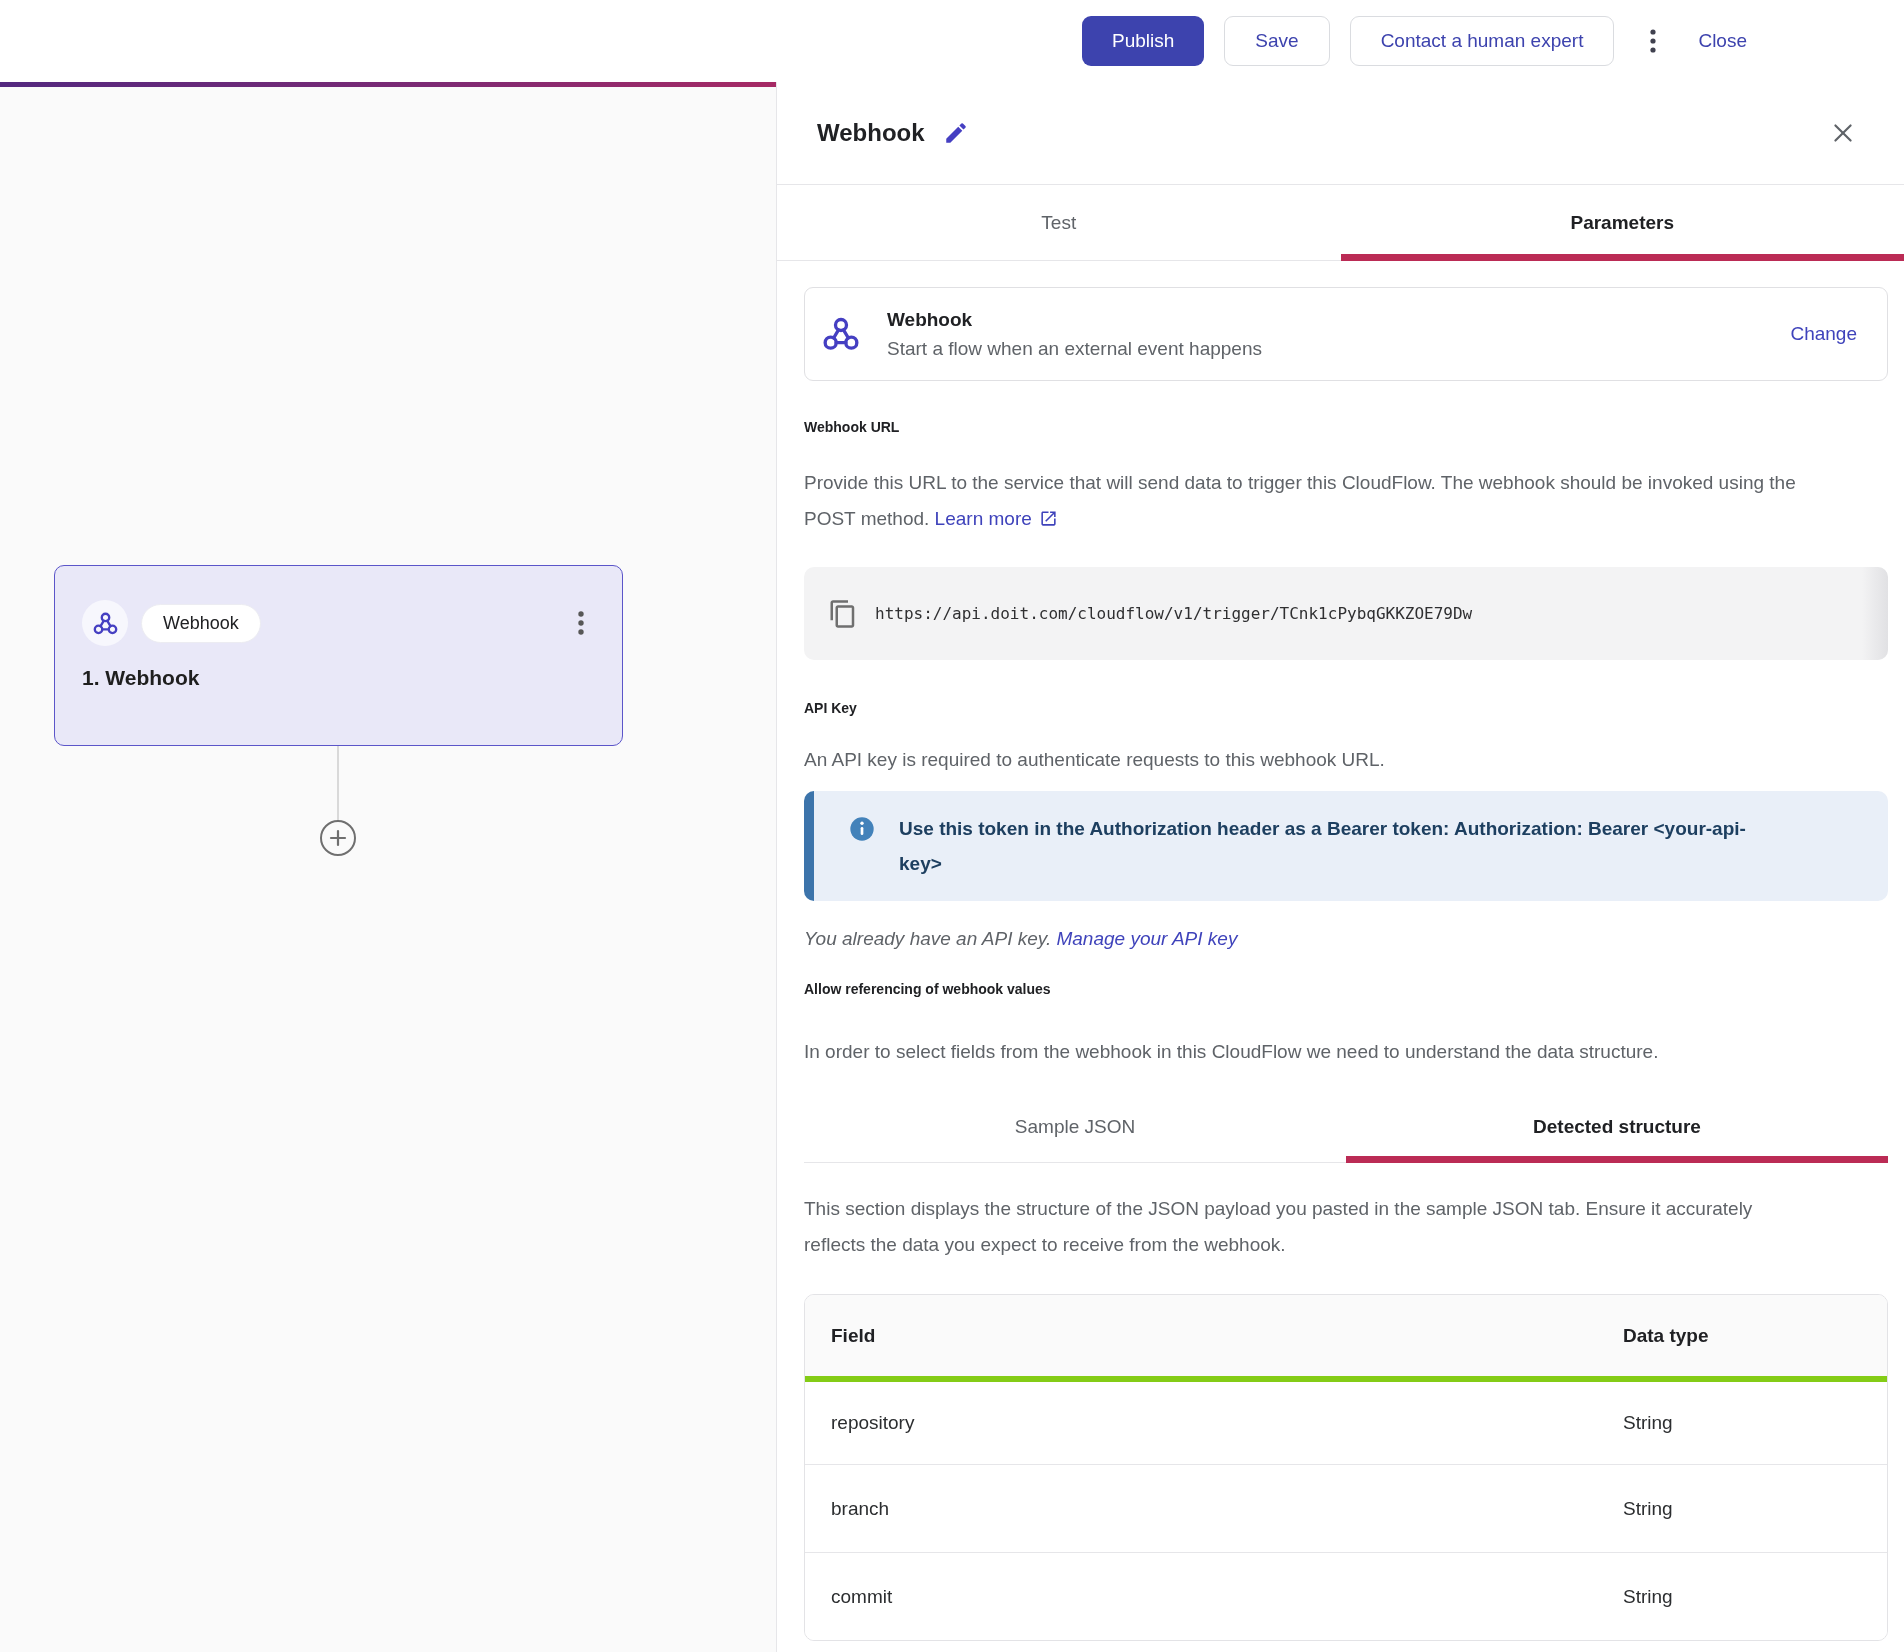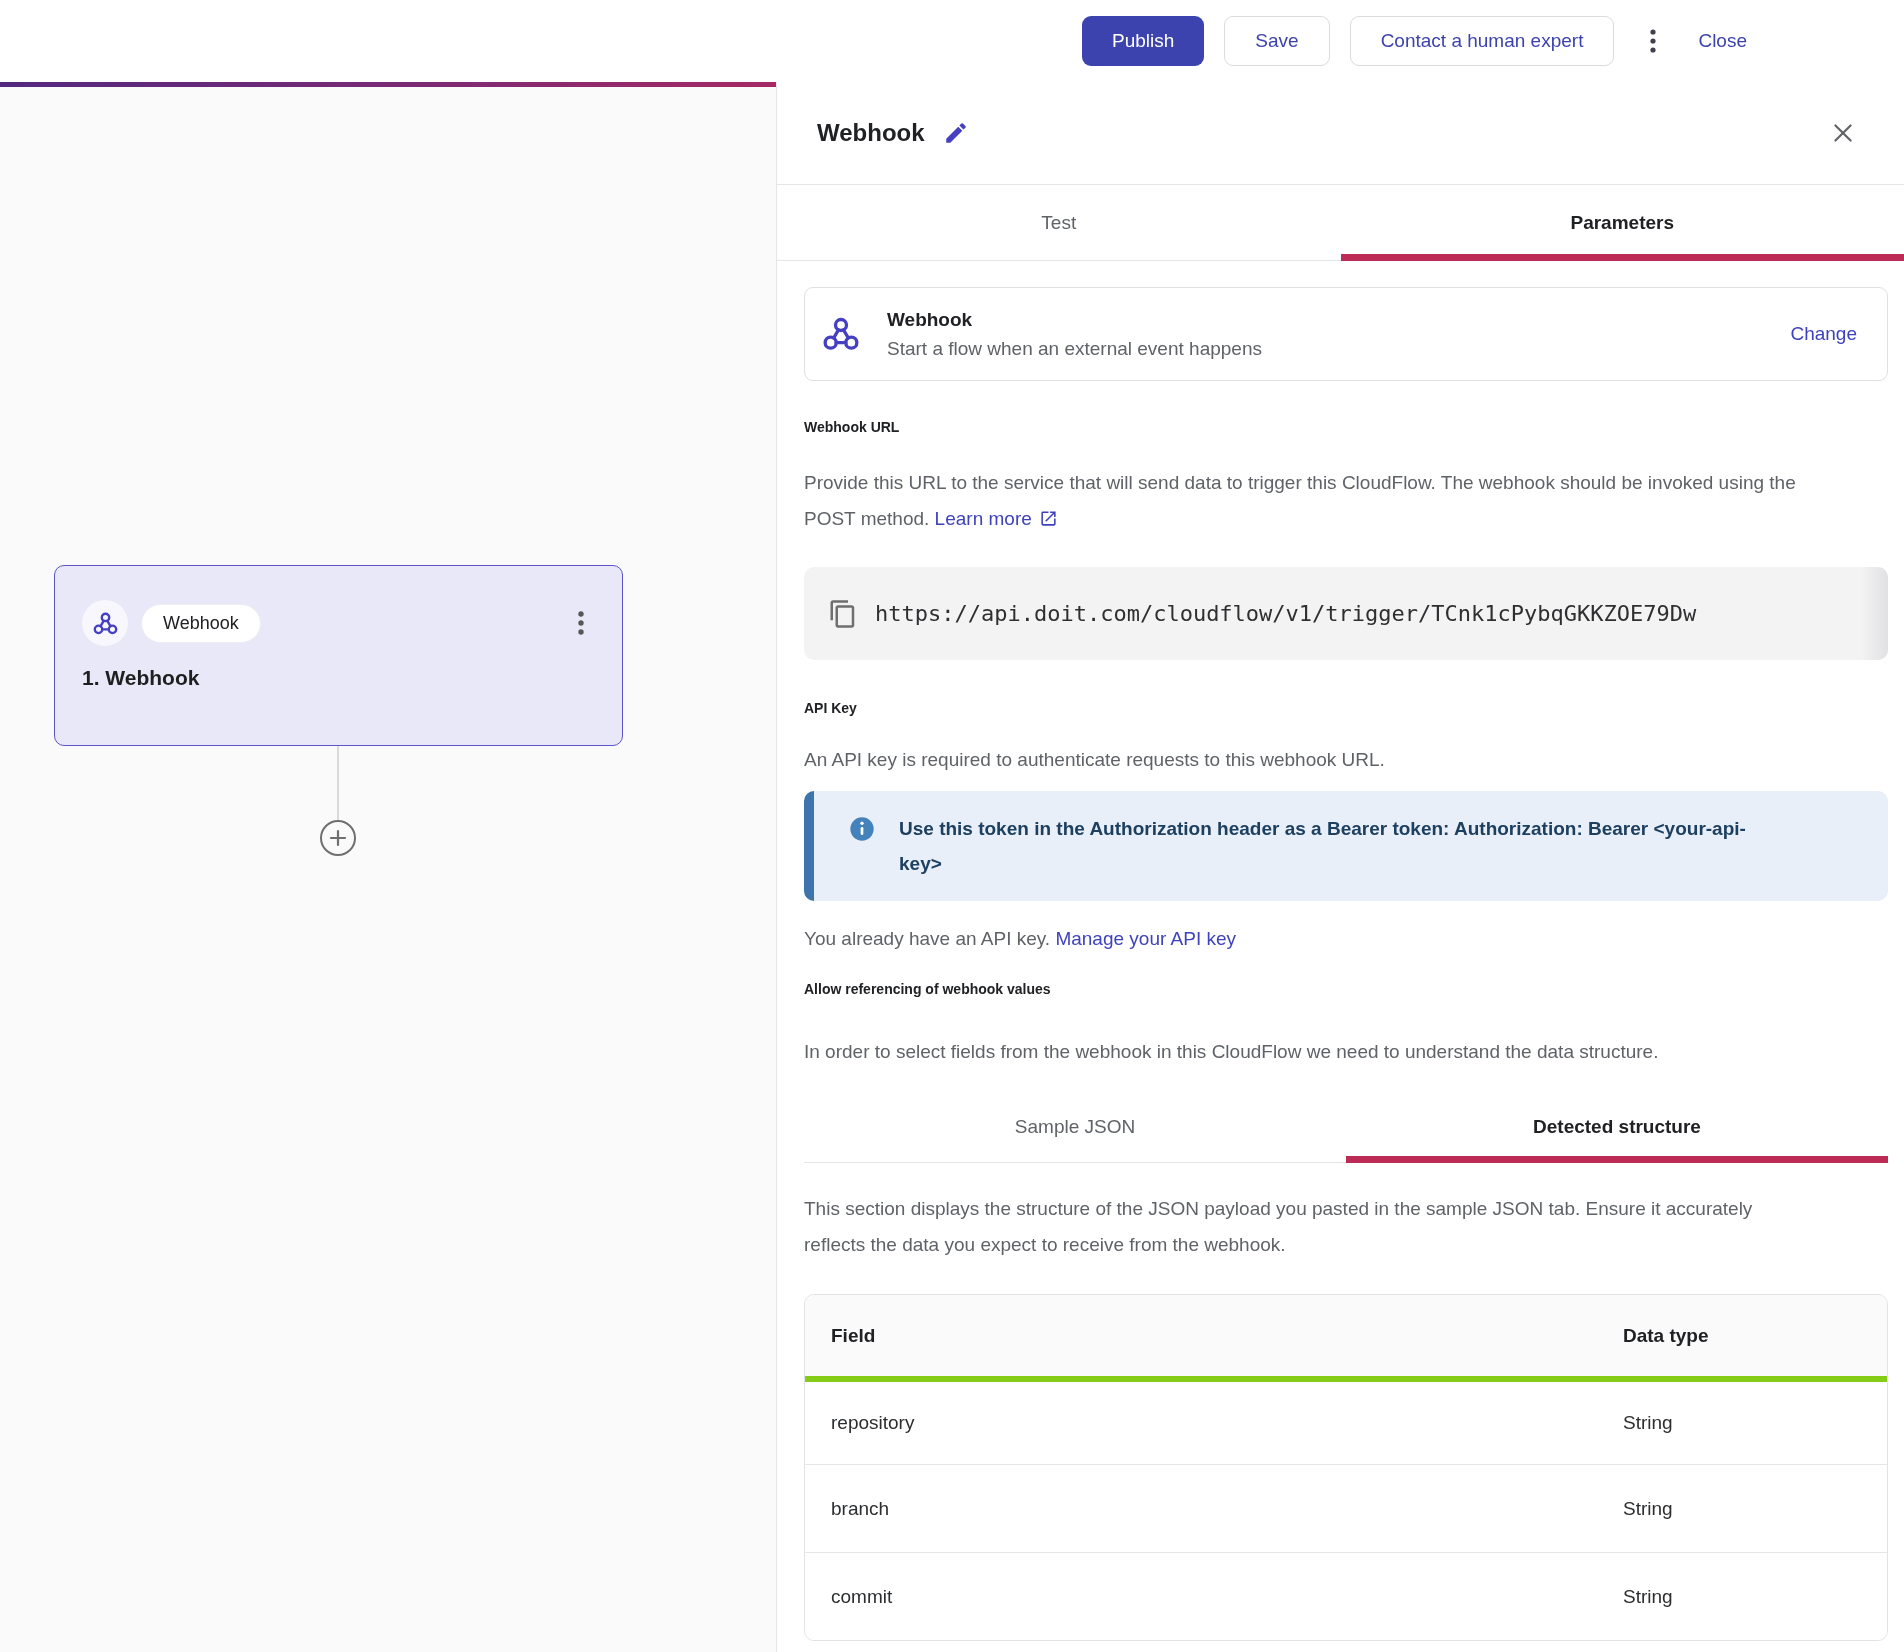--- a/index.html
+++ b/index.html
@@ -144,36 +144,36 @@
     padding: 0 24px; gap: 17px;
     position: relative; overflow: hidden;
   }
   .url-box::after {
     content:""; position:absolute; right:0; top:0; bottom:0; width:26px;
     background: linear-gradient(90deg, rgba(243,243,244,0), rgba(210,210,214,0.55));
   }
   .copy { display: flex; cursor: pointer; flex-shrink: 0; }
   .url-text {
     font-family: "DejaVu Sans Mono", monospace;
-    font-size: 22px; color: #2f2f31; white-space: nowrap;
+    font-size: 16px; color: #2f2f31; white-space: nowrap;
   }
 
   .info-banner { margin-top: 13px; display: flex; border-radius: 10px; overflow: hidden; }
   .info-bar { width: 10px; background: #3c74ab; flex-shrink: 0; }
   .info-content {
     flex: 1; background: #e9eff8;
     display: flex; align-items: flex-start; gap: 23px;
     padding: 20px 30px 20px 34px;
   }
   .info-icon { display: flex; margin-top: 4px; flex-shrink: 0; }
   .info-text {
     font-size: 19px; font-weight: 600; color: #1d3f60;
     line-height: 35px; max-width: 880px;
   }
-  .have-key { margin-top: 20px; }
+  .have-key { margin-top: 20px; font-style: italic; }
 
   .structure-table {
     margin-top: 31px;
     border: 1px solid #e3e3e6; border-radius: 10px;
     overflow: hidden;
   }
   .trow { display: flex; background: #ffffff; gap: 35px; }
   .trow + .trow, [data-name="structure-table-rows"] .trow { border-top: 1px solid #e6e6e9; }
   [data-name="structure-table-rows"] .trow:first-child { border-top: 6px solid #84cc16; }
   .thead { background: #fafafa; height: 81px; font-weight: 600; }

